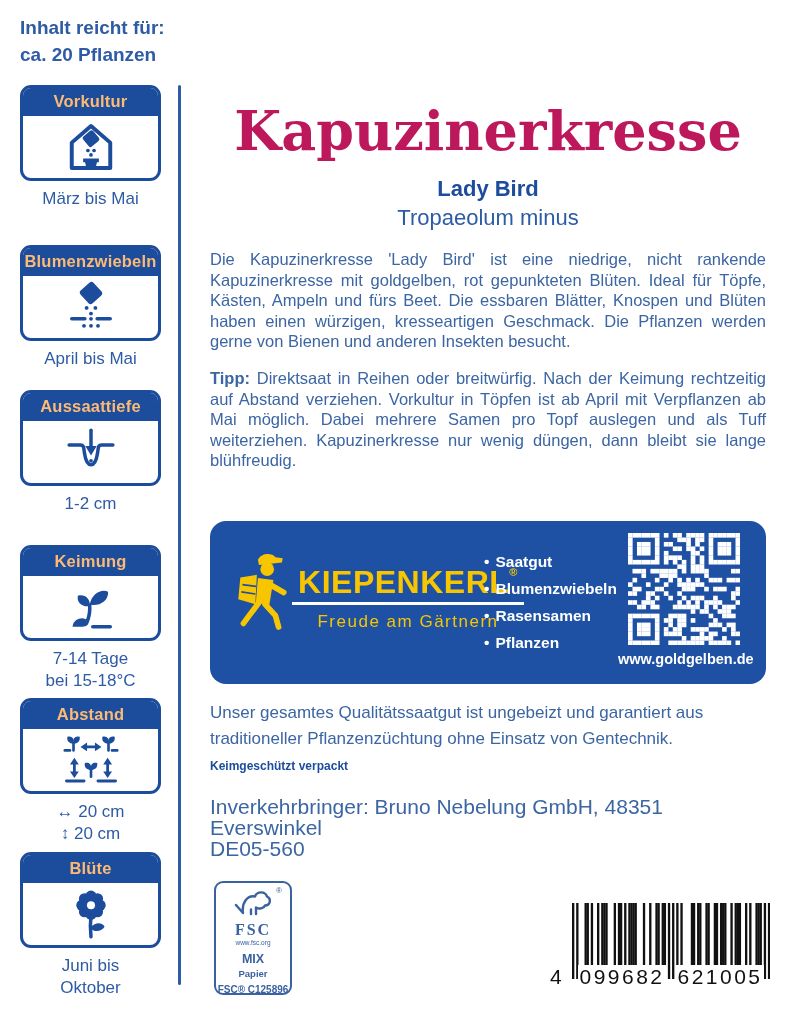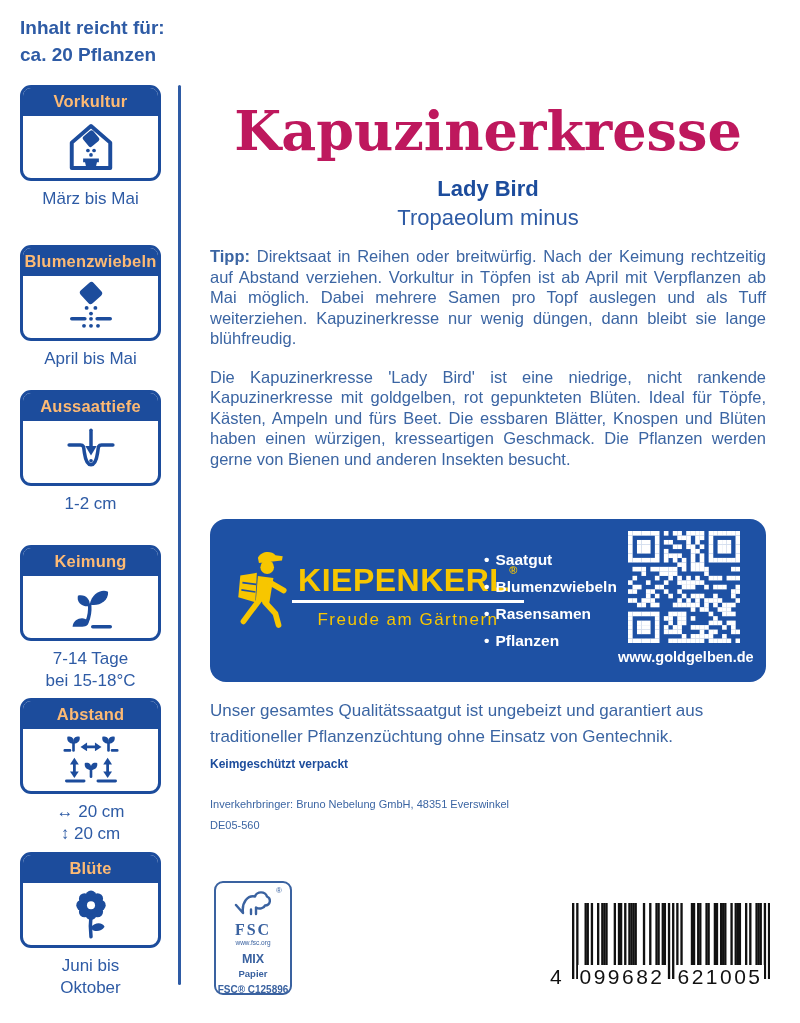--- a/index.html
+++ b/index.html
@@ -48,21 +48,21 @@
   .products{position:absolute;left:274px;top:27px;margin:0;padding:0;list-style:none;
             color:#ffffff;font-weight:bold;font-size:15.5px;line-height:27px;text-align:left;}
   .products .dot{margin-right:6px;}
   .qr-col{position:absolute;left:408px;top:10px;width:132px;text-align:center;}
   .qr-col svg{display:block;margin:2px auto 0 auto;}
   .qr-site{margin-top:6px;color:#ffffff;font-weight:bold;font-size:14.5px;white-space:nowrap;}
 
   
   .quality{margin-top:16px;font-size:17px;line-height:26px;}
   .quality-bold{font-size:12px;line-height:26px;font-weight:bold;color:#1c4c9c;}
-  .distributor{margin-top:6px;font-size:11px;line-height:21px;}
+  .distributor{margin-top:6px;font-size:21px;line-height:21px;}
 
   
   .fsc{position:absolute;left:214px;top:881px;width:78px;height:114px;border:2px solid #3a62a0;
        border-radius:9px;color:#3a62a0;text-align:center;box-sizing:border-box;padding-top:5px;}
   .fsc-logo{position:relative;display:inline-block;}
   .fsc-r{position:absolute;right:-8px;top:-2px;font-size:8px;}
   .fsc-acronym{font-family:"Liberation Serif",serif;font-weight:bold;font-size:16px;
                letter-spacing:2px;line-height:16px;}
   .fsc-url{font-size:6.5px;line-height:9px;}
   .fsc-grade{margin-top:5px;font-weight:bold;font-size:12.5px;line-height:14px;}
@@ -214,23 +214,23 @@
     </div>
     <div class="card-caption pre">Juni bis
 Oktober</div>
   </div>
 
   <div class="main">
     <h1 class="title">Kapuzinerkresse</h1>
     <div class="variety">Lady Bird</div>
     <div class="botanical">Tropaeolum minus</div>
 
+    <p class="para">Die Kapuzinerkresse 'Lady Bird' ist eine niedrige, nicht rankende Kapuzinerkresse mit goldgelben, rot gepunkteten Blüten. Ideal für Töpfe, Kästen, Ampeln und fürs Beet. Die essbaren Blätter, Knospen und Blüten haben einen würzigen, kresseartigen Geschmack. Die Pflanzen werden gerne von Bienen und anderen Insekten besucht.</p>
+
     <p class="para tip"><span class="bold">Tipp:</span><span> Direktsaat in Reihen oder breitwürfig. Nach der Keimung rechtzeitig auf Abstand verziehen. Vorkultur in Töpfen ist ab April mit Verpflanzen ab Mai möglich. Dabei mehrere Samen pro Topf auslegen und als Tuff weiterziehen. Kapuzinerkresse nur wenig düngen, dann bleibt sie lange blühfreudig.</span></p>
-
-    <p class="para">Die Kapuzinerkresse 'Lady Bird' ist eine niedrige, nicht rankende Kapuzinerkresse mit goldgelben, rot gepunkteten Blüten. Ideal für Töpfe, Kästen, Ampeln und fürs Beet. Die essbaren Blätter, Knospen und Blüten haben einen würzigen, kresseartigen Geschmack. Die Pflanzen werden gerne von Bienen und anderen Insekten besucht.</p>
 
     <div class="brand-box">
       <div class="mascot">
         <svg width="62" height="104" viewBox="0 0 60 84" fill="#f7c600">
           <path d="M27 8 C30 1.5 40 0.5 44 5.5 L51 6.5 L50.3 10.5 L28 13 Z"></path>
           <circle cx="36" cy="17" r="6.6"></circle>
           <path d="M10 25 L26 22.5 L24.5 51 L8 46 Z"></path>
           <path d="M12 32 L25.2 33.6 M11 39 L24.6 41" stroke="#1e51a4" stroke-width="1.6"></path>
           <path d="M27 25.5 L42 27.5 L38 52 L25 49.5 Z"></path>
           <path d="M39 32 L52 39.5" stroke="#f7c600" stroke-width="5.5" stroke-linecap="round"></path>

